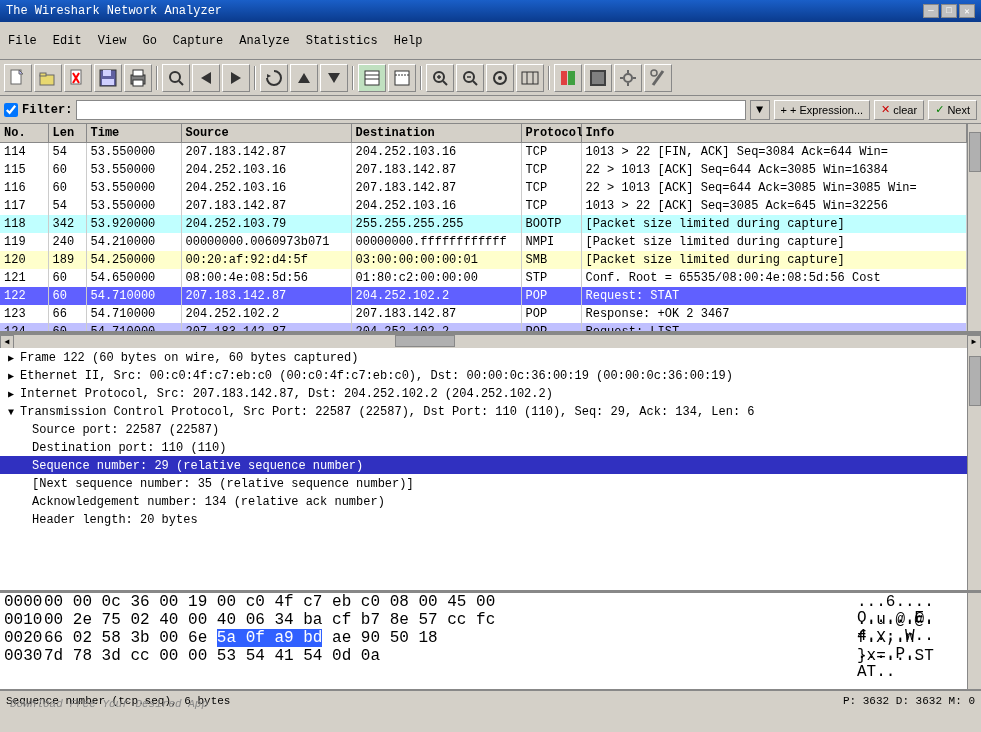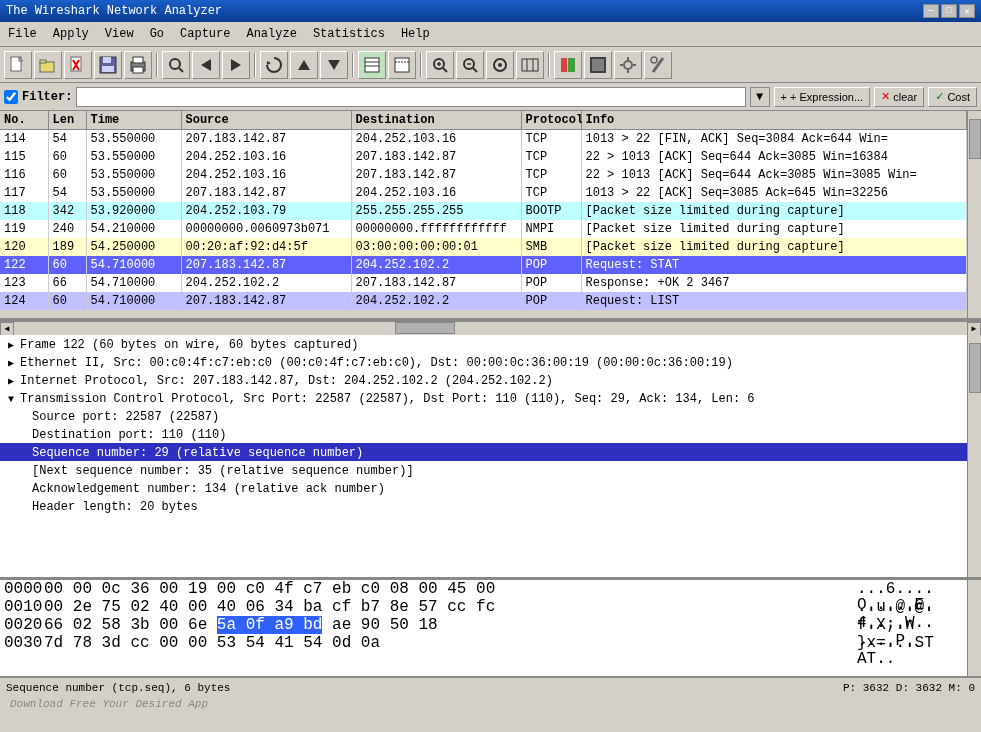--- a/index.html
+++ b/index.html
@@ -37,21 +37,21 @@
       justify-content: center;
       cursor: pointer;
     }
 
     
     #menu-bar {
       background: #d4d0c8;
       padding: 2px 4px;
       display: flex;
       gap: 8px;
-      height: 25px;
+      height: 38px;
       align-items: center;
       border-bottom: 1px solid #888;
     }
     .menu-item {
       font-size: 12px;
       cursor: pointer;
       padding: 1px 4px;
       text-decoration: none;
       color: black;
     }
@@ -330,21 +330,21 @@
   <span>The Wireshark Network Analyzer</span>
   <div id="title-controls">
     <div class="title-btn">─</div>
     <div class="title-btn">□</div>
     <div class="title-btn">✕</div>
   </div>
 </div>
 
 <div id="menu-bar">
   <span class="menu-item">File</span>
-  <span class="menu-item">Apply</span>
+  <span class="menu-item">Edit</span>
   <span class="menu-item">View</span>
   <span class="menu-item">Go</span>
   <span class="menu-item">Capture</span>
   <span class="menu-item">Analyze</span>
   <span class="menu-item">Statistics</span>
   <span class="menu-item">Help</span>
 </div>
 
 <div id="toolbar">
 
@@ -506,21 +506,21 @@
   <button class="filter-btn">
     <span>+</span>
     <span>+ Expression...</span>
   </button>
   <button class="filter-btn">
     <span style="color:#c00;">✕</span>
     <span>clear</span>
   </button>
   <button class="filter-btn">
     <span style="color:green;">✓</span>
-    <span>Cost</span>
+    <span>Next</span>
   </button>
 </div>
 
 <div id="packet-list-container" style="position:relative;">
   <div style="overflow:auto; height:100%; padding-right:14px;">
     <table id="packet-list">
       <thead>
         <tr>
           <th class="col-no">No.</th>
           <th class="col-len">Len</th>
@@ -587,20 +587,29 @@
             <td>[Packet size limited during capture]</td>
           </tr>
           <tr class="row-yellow">
             <td>120</td>
             <td>189</td>
             <td>54.250000</td>
             <td>00:20:af:92:d4:5f</td>
             <td>03:00:00:00:00:01</td>
             <td>SMB</td>
             <td>[Packet size limited during capture]</td>
+          </tr>
+          <tr class="row-white">
+            <td>121</td>
+            <td>60</td>
+            <td>54.650000</td>
+            <td>08:00:4e:08:5d:56</td>
+            <td>01:80:c2:00:00:00</td>
+            <td>STP</td>
+            <td>Conf. Root = 65535/08:00:4e:08:5d:56  Cost</td>
           </tr>
           <tr class="row-blue">
             <td>122</td>
             <td>60</td>
             <td>54.710000</td>
             <td>207.183.142.87</td>
             <td>204.252.102.2</td>
             <td>POP</td>
             <td>Request: STAT</td>
           </tr>

